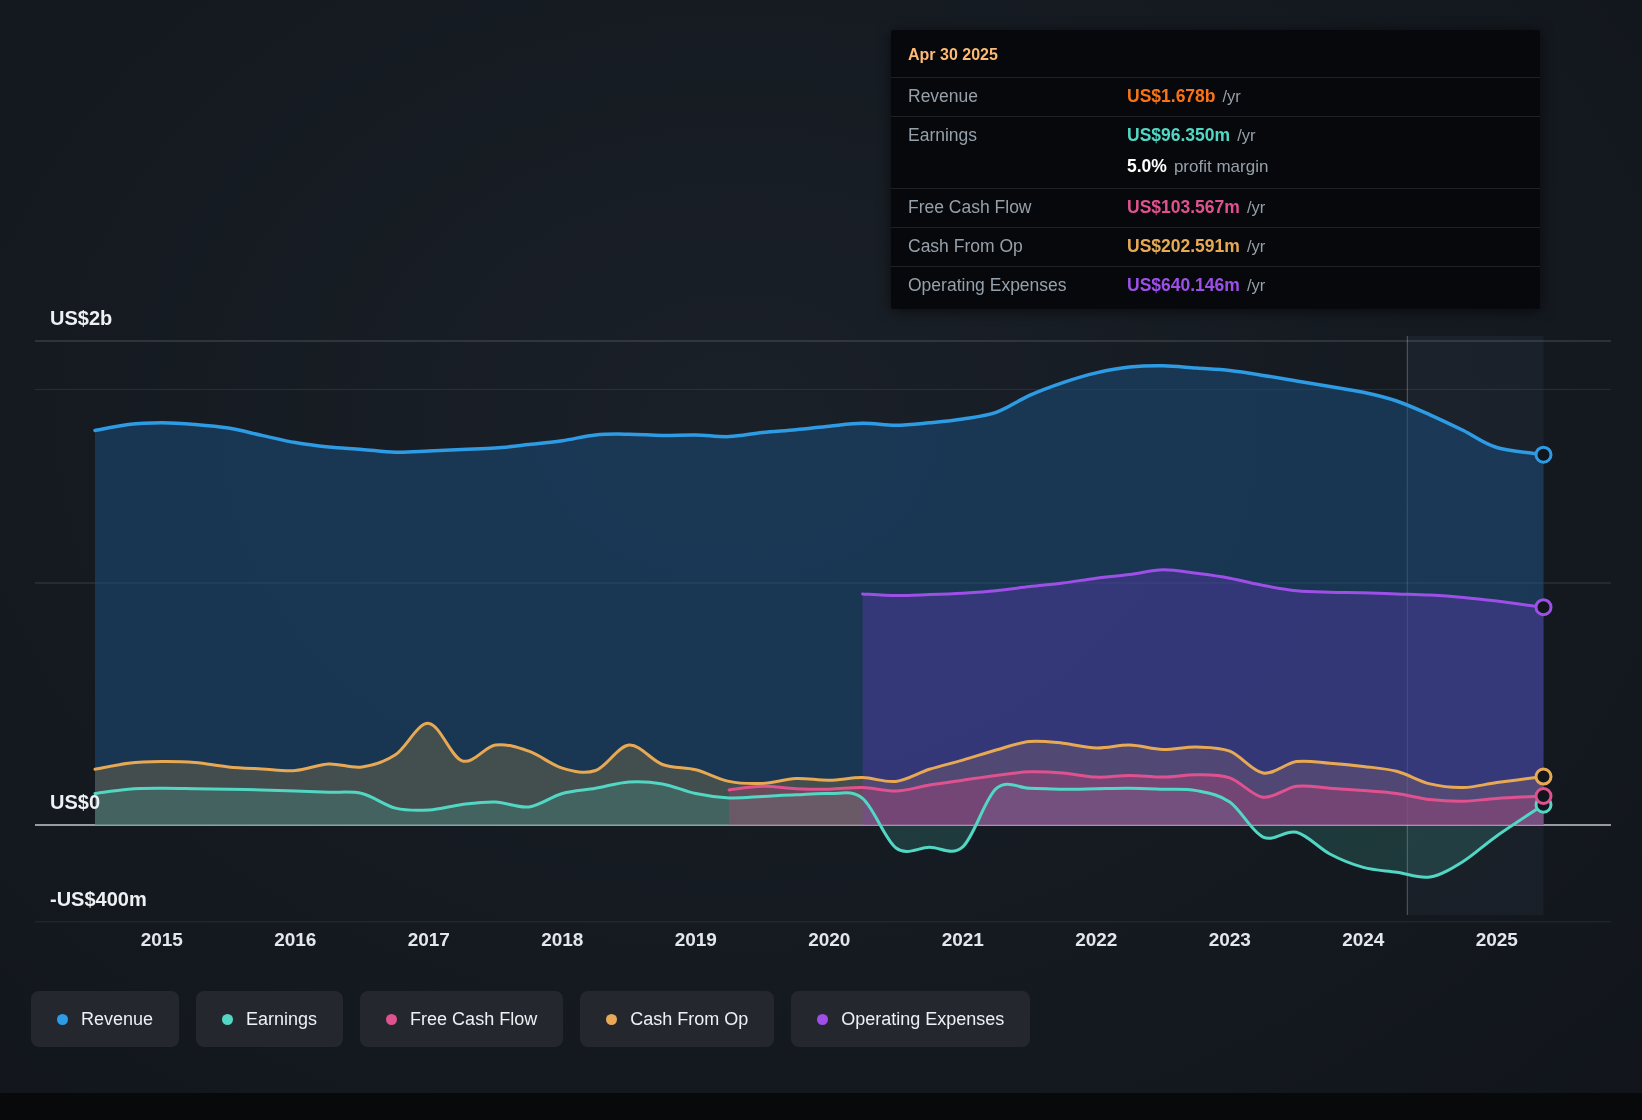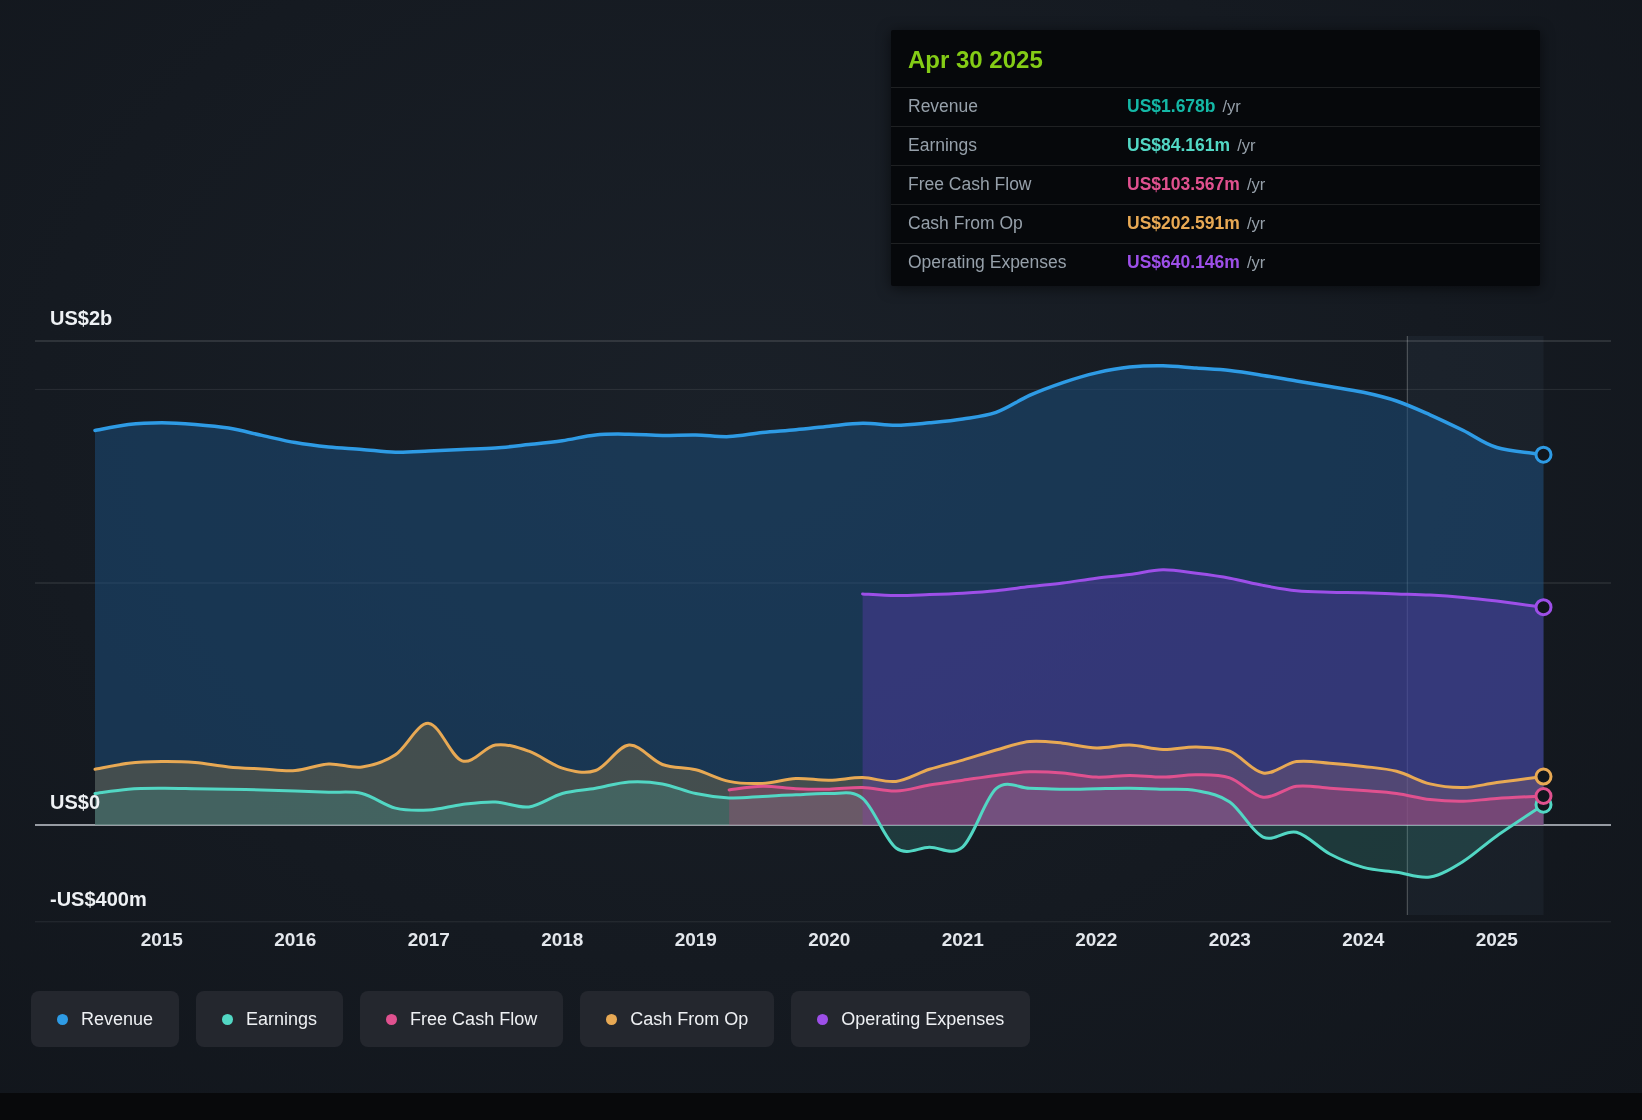--- a/index.html
+++ b/index.html
@@ -14,21 +14,21 @@
   }
   #chart{position:absolute;left:3px;top:0;width:1642px;height:960px;}
   #chart svg{position:absolute;left:0;top:0;}
 
   
   .tooltip{
     position:absolute;left:891px;top:30px;width:649px;z-index:6;
     background:#06080b;border-radius:2px;padding-bottom:4px;
     box-shadow:0 2px 14px rgba(0,0,0,0.55);
   }
-  .tt-title{color:#84cc16;font-size:24px;font-weight:700;padding:16px 17px 13px;}
+  .tt-title{color:#fdba74;font-size:16px;font-weight:700;padding:16px 17px 13px;}
   .tt-row{
     display:flex;align-items:baseline;padding:8px 17px 9px;
     border-top:1px solid rgba(255,255,255,0.10);
   }
   .tt-label{width:219px;flex:none;color:#96a0aa;font-size:17.5px;}
   .tt-value{font-size:17.5px;font-weight:700;}
   .tt-suffix{color:#96a0aa;font-size:16.5px;margin-left:7px;}
   .tt-margin-row{display:flex;align-items:baseline;padding:1px 17px 11px 236px;}
   .tt-margin-value{color:#ffffff;font-size:17.5px;font-weight:700;}
   .tt-margin-text{color:#96a0aa;font-size:17px;margin-left:7px;}
@@ -88,28 +88,32 @@
         <text x="1360.3" y="946" text-anchor="middle" fill="#e3e7ec" font-size="19" font-weight="600" font-family="Liberation Sans, sans-serif">2024</text>
         <text x="1493.8" y="946" text-anchor="middle" fill="#e3e7ec" font-size="19" font-weight="600" font-family="Liberation Sans, sans-serif">2025</text>
       </svg>
     </div>
 
   <div class="tooltip">
     <div class="tt-title">Apr 30 2025</div>
 
     <div class="tt-row">
       <span class="tt-label">Revenue</span>
-      <span class="tt-value" style="color: #14b8a6;">US$1.678b</span>
+      <span class="tt-value" style="color: #f97316;">US$1.678b</span>
       <span class="tt-suffix">/yr</span>
     </div>
 
     <div class="tt-row">
       <span class="tt-label">Earnings</span>
-      <span class="tt-value" style="color: rgb(82, 215, 196);">US$84.161m</span>
+      <span class="tt-value" style="color: rgb(82, 215, 196);">US$96.350m</span>
       <span class="tt-suffix">/yr</span>
+    </div>
+    <div class="tt-margin-row">
+      <span class="tt-margin-value">5.0%</span>
+      <span class="tt-margin-text">profit margin</span>
     </div>
 
     <div class="tt-row">
       <span class="tt-label">Free Cash Flow</span>
       <span class="tt-value" style="color: rgb(224, 81, 143);">US$103.567m</span>
       <span class="tt-suffix">/yr</span>
     </div>
 
     <div class="tt-row">
       <span class="tt-label">Cash From Op</span>

